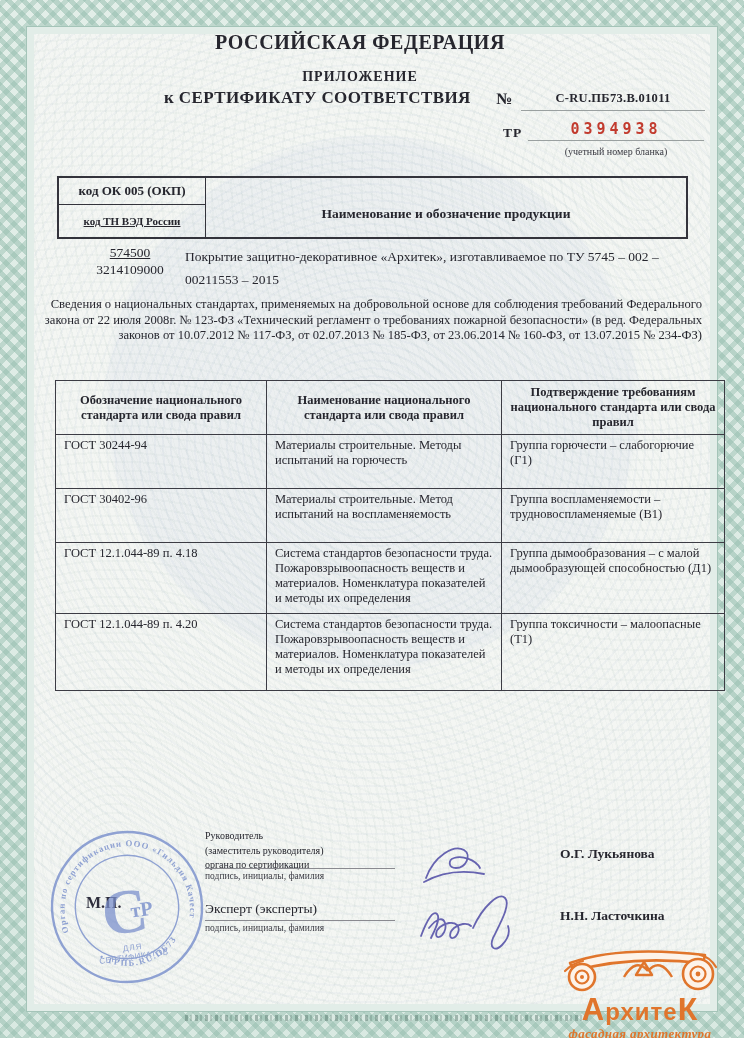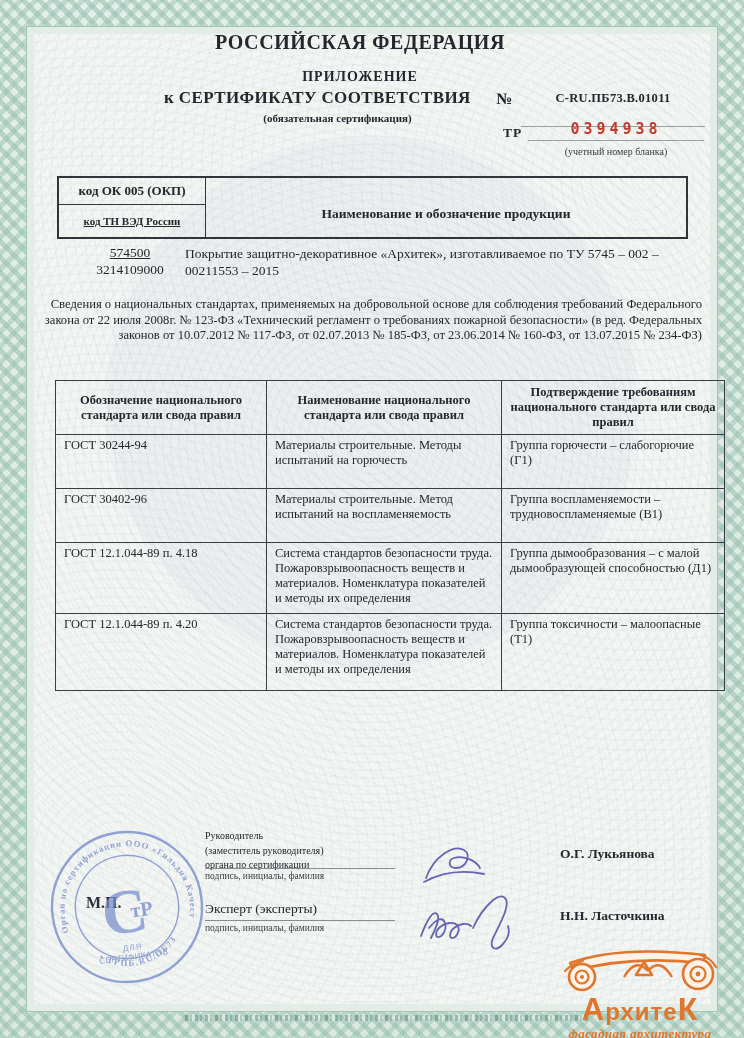--- a/index.html
+++ b/index.html
@@ -23,34 +23,34 @@
       repeating-radial-gradient(circle at 90% 15%, rgba(140,170,160,.06) 0 2px, rgba(0,0,0,0) 2px 10px),
       repeating-linear-gradient(75deg, rgba(150,175,165,.05) 0 1px, rgba(0,0,0,0) 1px 5px);
   }
   .abs{position:absolute;}
   .b{font-weight:bold;}
   .ctr{text-align:center;}
   .title-country{left:30px;top:31px;width:660px;font-size:20px;letter-spacing:.6px;}
   .title-attach{left:30px;top:69px;width:660px;font-size:14px;letter-spacing:1px;}
   .subtitle{left:140px;top:88px;font-size:17px;letter-spacing:.4px;margin-left:24px;}
   .numero{left:496px;top:90px;font-size:16px;}
-  .certno{left:521px;top:91px;width:184px;padding-bottom:20px;font-size:12.5px;border-bottom:1px solid #9aa0a0;letter-spacing:.3px;}
+  .certno{left:521px;top:91px;width:184px;padding-bottom:4px;font-size:12.5px;border-bottom:1px solid #9aa0a0;letter-spacing:.3px;}
   .mandatory{left:145px;top:112px;width:385px;font-size:11px;}
   .tr-label{left:503px;top:125px;font-size:13.5px;letter-spacing:1px;}
   .blankno{left:528px;top:120px;width:176px;padding-bottom:2px;border-bottom:1px solid #9aa0a0;
     font-family:"DejaVu Sans Mono",monospace;font-size:15px;font-weight:bold;color:#c23b2e;letter-spacing:4px;}
   .blanknote{left:528px;top:146px;width:176px;font-size:10px;color:#3a3a42;}
   .codes-box{left:57px;top:176px;width:631px;height:63px;border:2px solid #33333b;display:flex;box-sizing:border-box;}
   .codes-left{width:146px;border-right:1.5px solid #33333b;display:flex;flex-direction:column;}
   .codes-left-top{height:26px;border-bottom:1.5px solid #33333b;display:flex;align-items:center;justify-content:center;font-size:13px;font-weight:bold;}
   .codes-left-bottom{flex:1;display:flex;align-items:center;justify-content:center;font-size:11px;font-weight:bold;text-align:center;line-height:15px;padding:0 14px;text-decoration:underline;}
   .codes-right{flex:1;display:flex;align-items:center;justify-content:center;font-size:13.5px;font-weight:bold;margin-top:12px;}
   .codes-values{left:57px;top:244px;width:146px;font-size:13.5px;line-height:17px;}
   .codes-values .u{text-decoration:underline;}
-  .prod-desc{left:185px;top:245px;width:516px;font-size:13.5px;line-height:17px;}
+  .prod-desc{left:185px;top:245px;width:516px;font-size:13.5px;line-height:23px;}
   .std-note{left:40px;top:297px;width:662px;font-size:12.6px;line-height:15.5px;text-align:right;}
   .std-table{left:55px;top:372px;width:634px;border-collapse:collapse;table-layout:fixed;font-size:12.5px;margin-top:8px;}
   .std-table th,.std-table td{border:1.5px solid #3c3c44;padding:3px 8px 4px 8px;vertical-align:top;line-height:15px;}
   .std-table th{text-align:center;font-size:12.5px;line-height:15px;vertical-align:middle;padding:4px 6px;}
   .col1{width:198px;}.col2{width:222px;}.col3{width:210px;}
   .rh1{height:54px;}.rh2{height:54px;}.rh3{height:71px;}.rh4{height:77px;}
   .sig-role{left:205px;top:829px;width:210px;font-size:10px;line-height:14.5px;white-space:pre-line;}
   .sig-rule1{left:205px;top:868px;width:190px;border-bottom:1px solid #8a8a90;height:0;}
   .sig-cap1{left:205px;top:871px;font-size:9.5px;color:#3c3c44;}
   .sig-name1{left:560px;top:846px;font-size:13.5px;}
@@ -73,21 +73,20 @@
 <body>
 
 <div class="page">
   <div class="page-inner"></div>
 
   <div class="abs ctr b title-country">РОССИЙСКАЯ ФЕДЕРАЦИЯ</div>
   <div class="abs ctr b title-attach">ПРИЛОЖЕНИЕ</div>
   <div class="abs b subtitle">к СЕРТИФИКАТУ СООТВЕТСТВИЯ</div>
   <div class="abs b numero">№</div>
   <div class="abs ctr b certno">C-RU.ПБ73.В.01011</div>
-  <div class="abs ctr b mandatory">(обязательная сертификация)</div>
   <div class="abs b tr-label">ТР</div>
   <div class="abs ctr blankno">0394938</div>
   <div class="abs ctr blanknote">(учетный номер бланка)</div>
 
   <div class="abs codes-box">
     <div class="codes-left">
       <div class="codes-left-top">код ОК 005 (ОКП)</div>
       <div class="codes-left-bottom">код ТН ВЭД России</div>
     </div>
     <div class="codes-right">Наименование и обозначение продукции</div>

